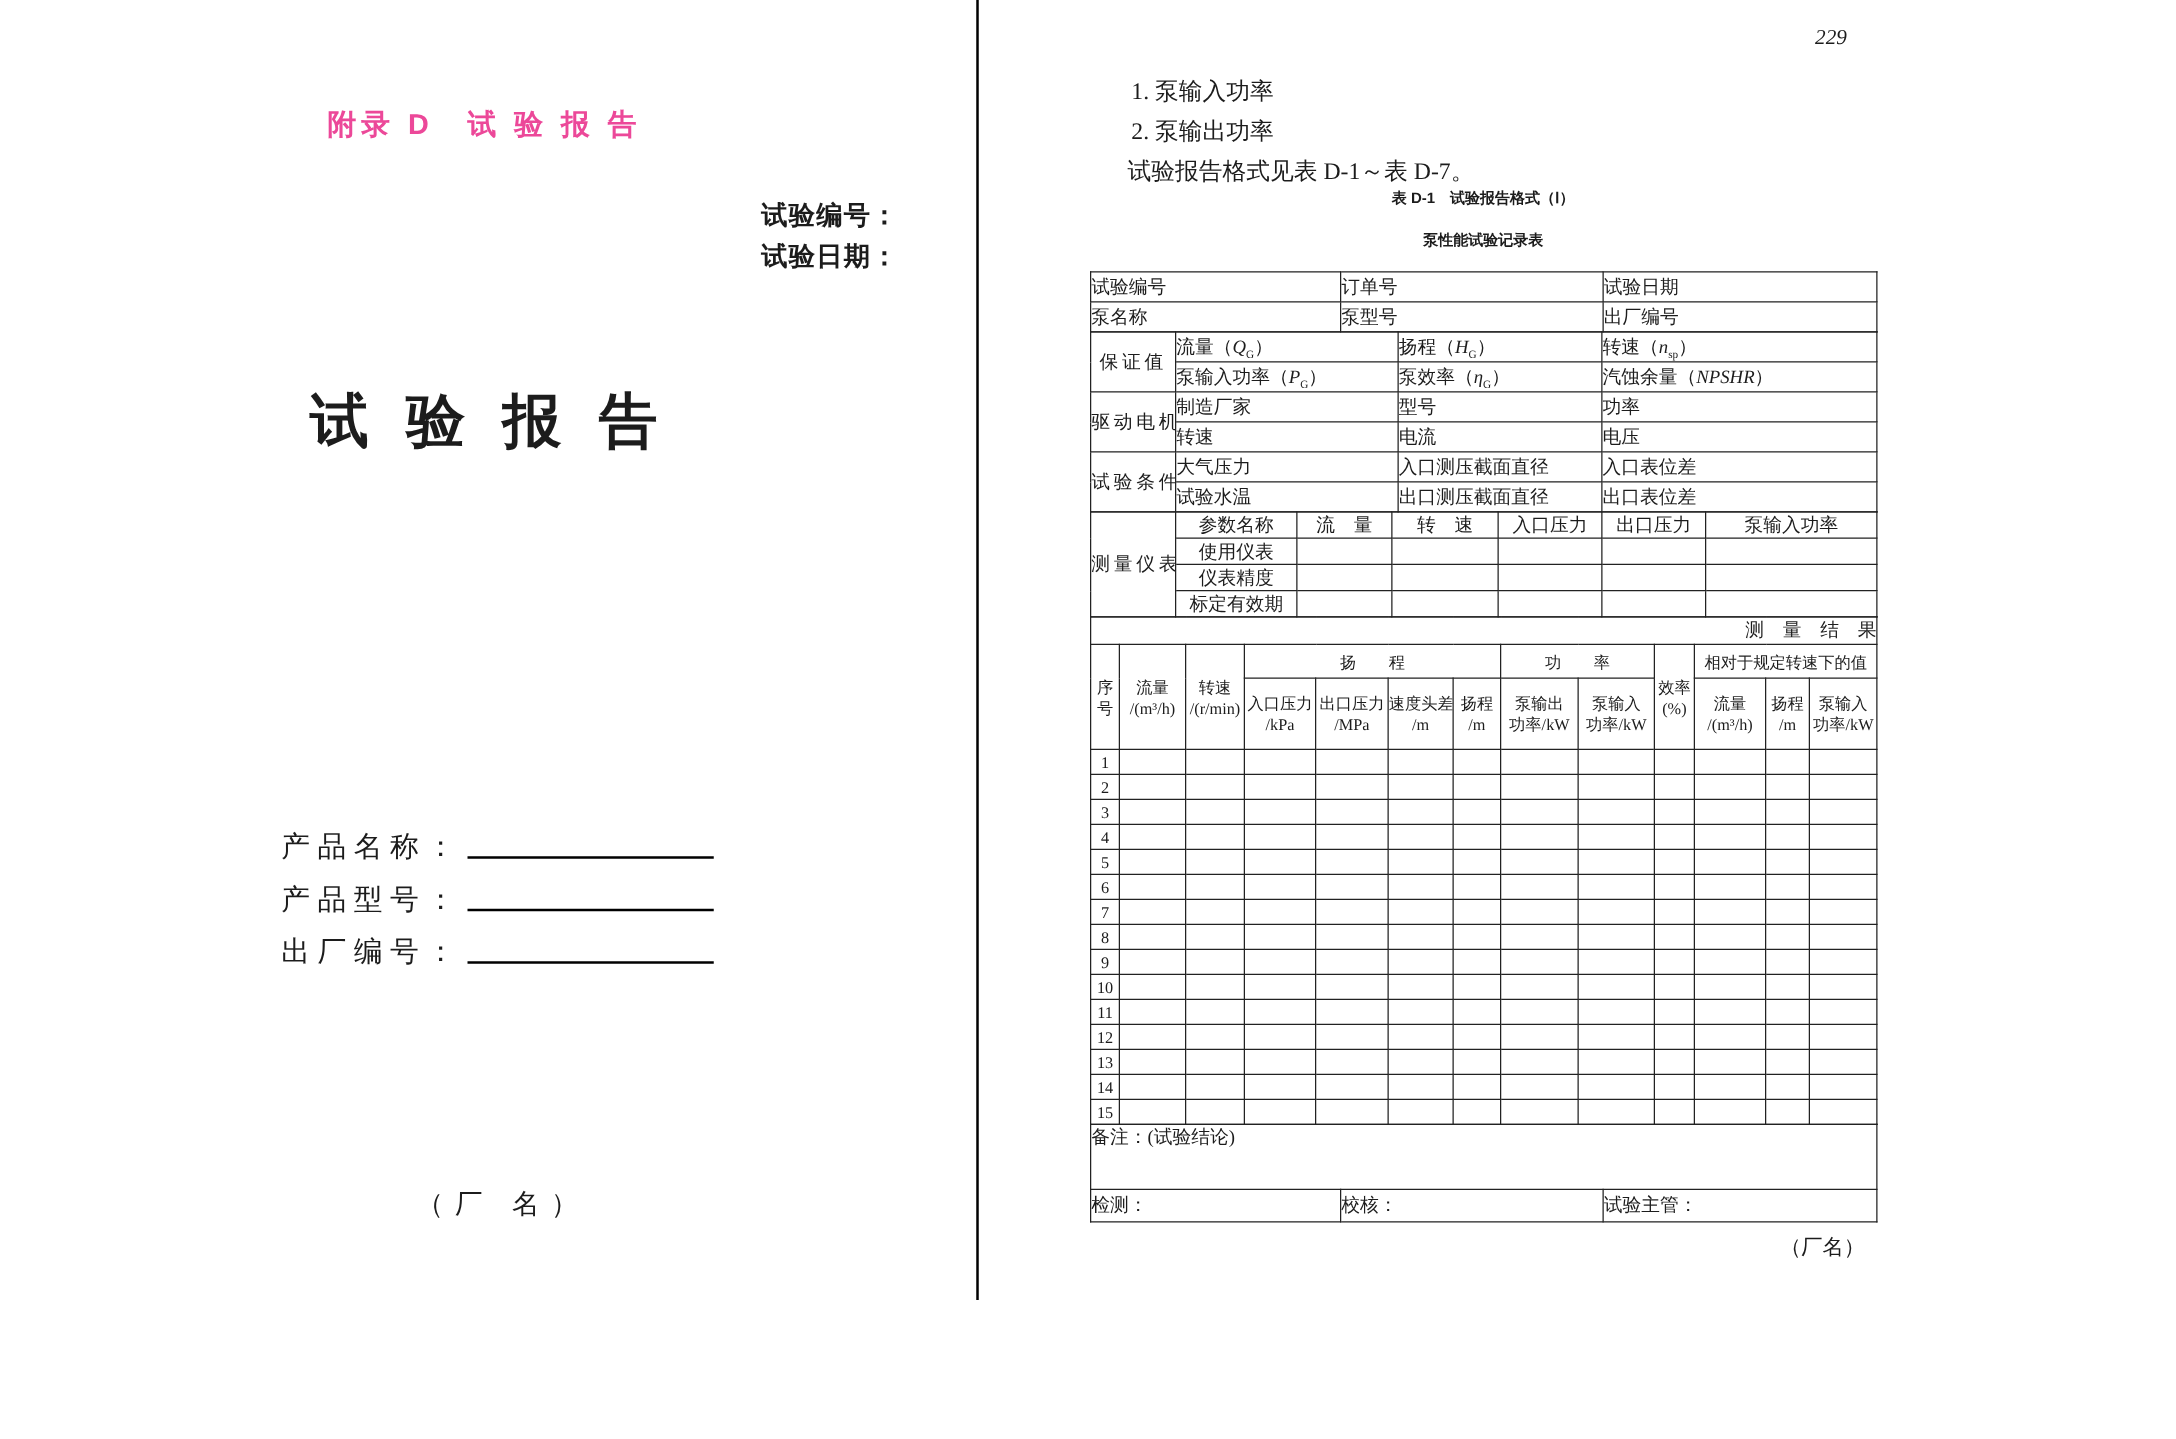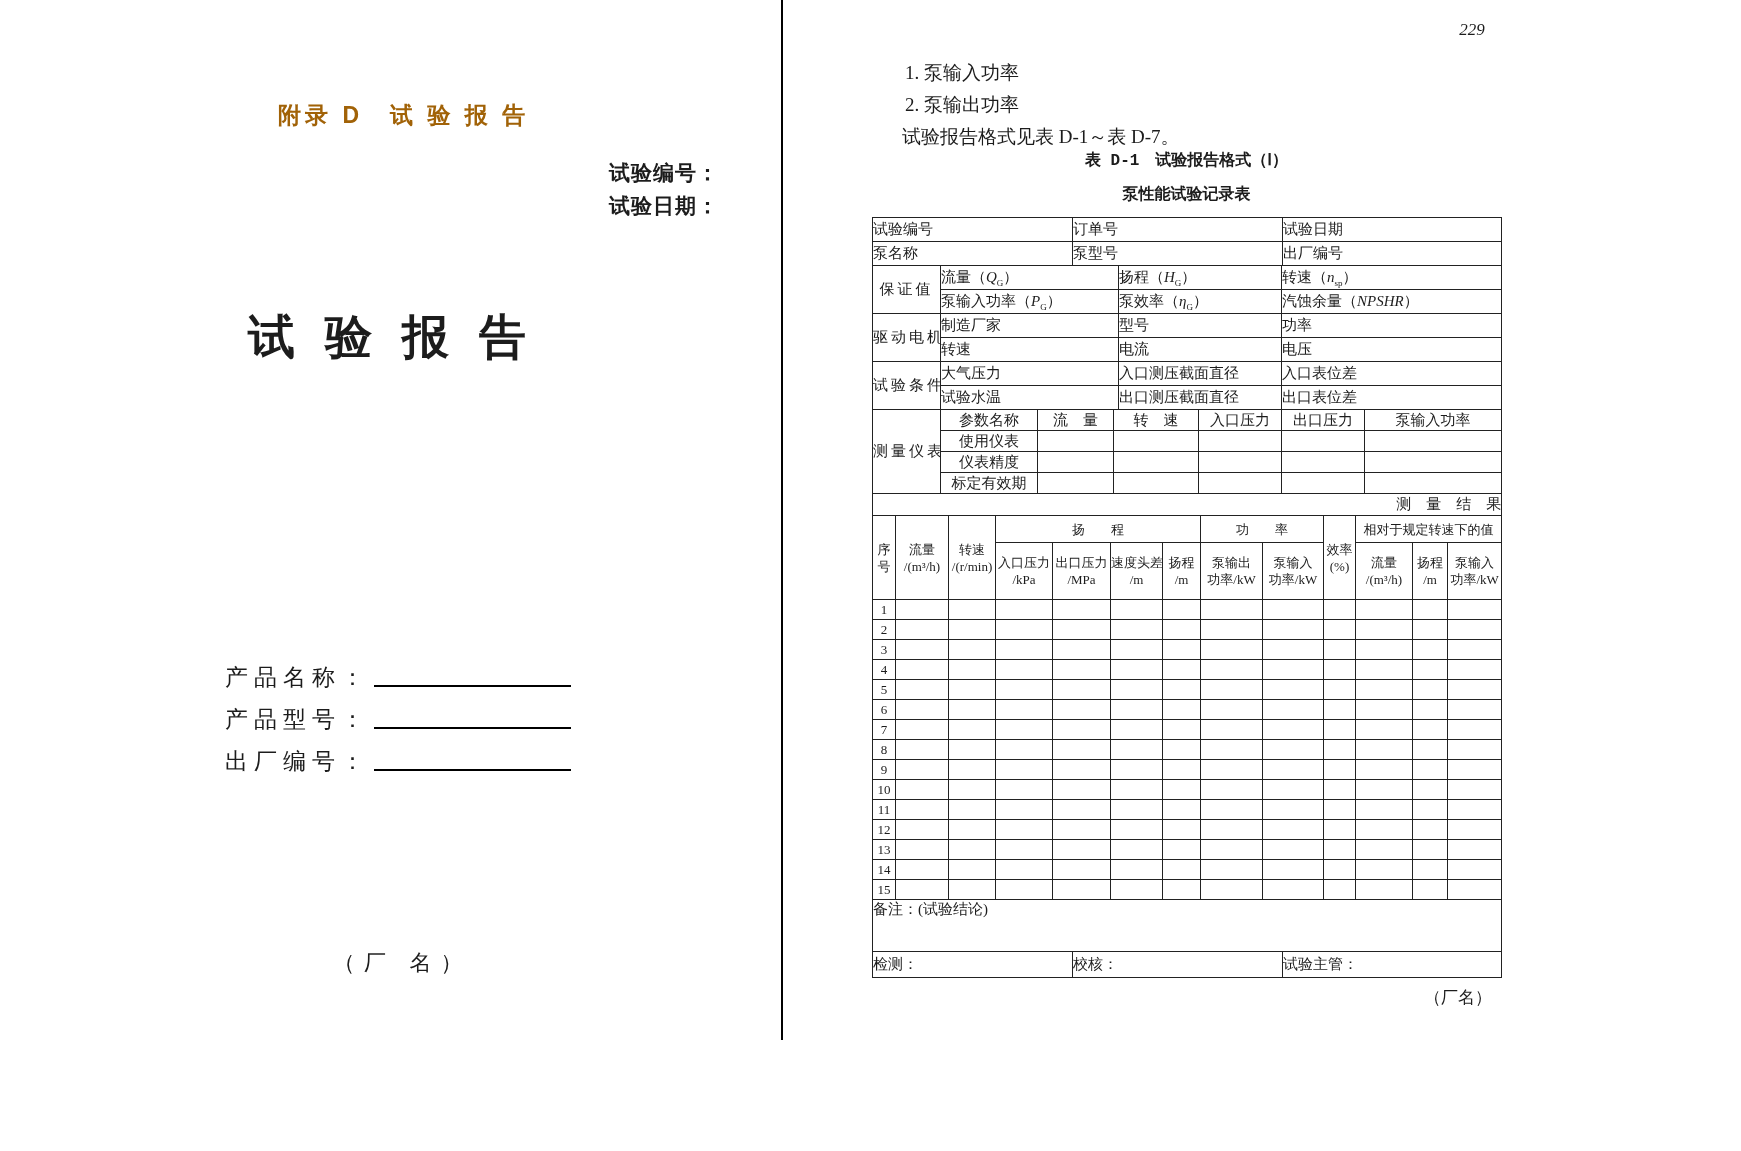--- a/index.html
+++ b/index.html
@@ -6,23 +6,23 @@
   body{
     width:1741px;height:1151px;background:#ffffff;
     font-family:"Liberation Serif","DejaVu Serif",serif;
     color:#1c1c1c;
   }
   .sheet{position:relative;width:1741px;height:1151px;background:#fff;overflow:hidden;}
   .divider{position:absolute;left:781px;top:0;width:2px;height:1040px;background:#000;}
 
   
   .appendix-title{
-    position:absolute;left:262px;top:84px;margin:16px;
+    position:absolute;left:262px;top:84px;margin:0;
     font-family:"Liberation Sans","DejaVu Sans",sans-serif;
-    font-size:23px;font-weight:bold;letter-spacing:4px;color:#a16207;
+    font-size:23px;font-weight:bold;letter-spacing:4px;color:#ec4899;
   }
   .test-meta{
     position:absolute;left:583px;top:156px;
     font-family:"Liberation Sans","DejaVu Sans",sans-serif;
     font-size:21px;font-weight:bold;line-height:33px;letter-spacing:1px;margin-left:26px;
   }
   .main-title{
     position:absolute;left:248px;top:306px;margin:0;
     font-size:47px;font-weight:600;letter-spacing:30px;white-space:nowrap;
   }
@@ -33,31 +33,31 @@
     display:inline-block;width:197px;height:4px;margin-left:4px;
     border-bottom:2px solid #000;transform:translateY(2px);
   }
   .factory-left{
     position:absolute;left:333px;top:948px;
     font-size:22px;letter-spacing:9px;
   }
 
   
   .page-number{
-    position:absolute;left:1452px;top:20px;width:40px;text-align:center;
+    position:absolute;left:1452px;top:20px;width:40px;text-align:left;
     font-style:italic;font-size:17px;
   }
   .r-line{position:absolute;font-size:19px;white-space:nowrap;}
   .li1{left:905px;top:60px;}
   .li2{left:905px;top:92px;}
   .intro{left:902px;top:124px;}
   .tbl-caption,.tbl-subcaption{
     position:absolute;left:872px;width:629px;text-align:center;
-    font-family:Liberation Mono, monospace;
-    font-weight:bold;font-size:16px;
+    font-family:Liberation Sans, sans-serif;
+    font-weight:bold;font-size:12px;
   }
   .tbl-caption{top:150px;}
   .tbl-subcaption{top:184px;}
   .factory-right{
     position:absolute;left:872px;top:986px;width:620px;text-align:right;
     font-size:17px;
   }
 
   
   .tables{position:absolute;left:872px;top:218px;width:629px;}

